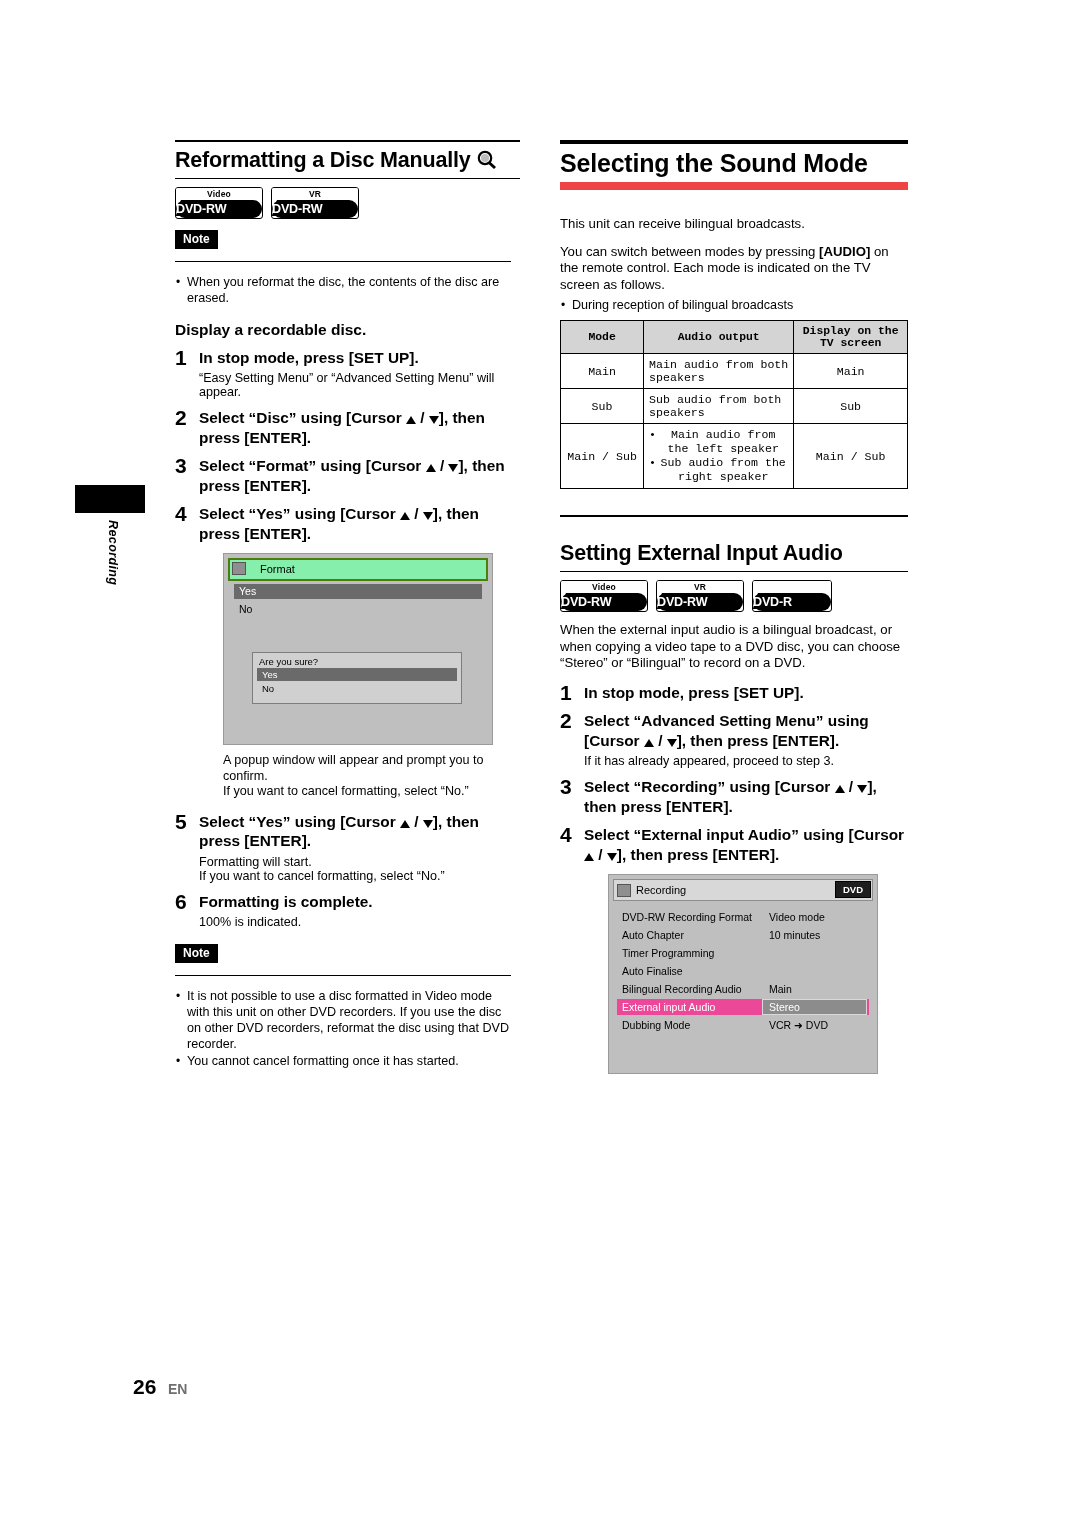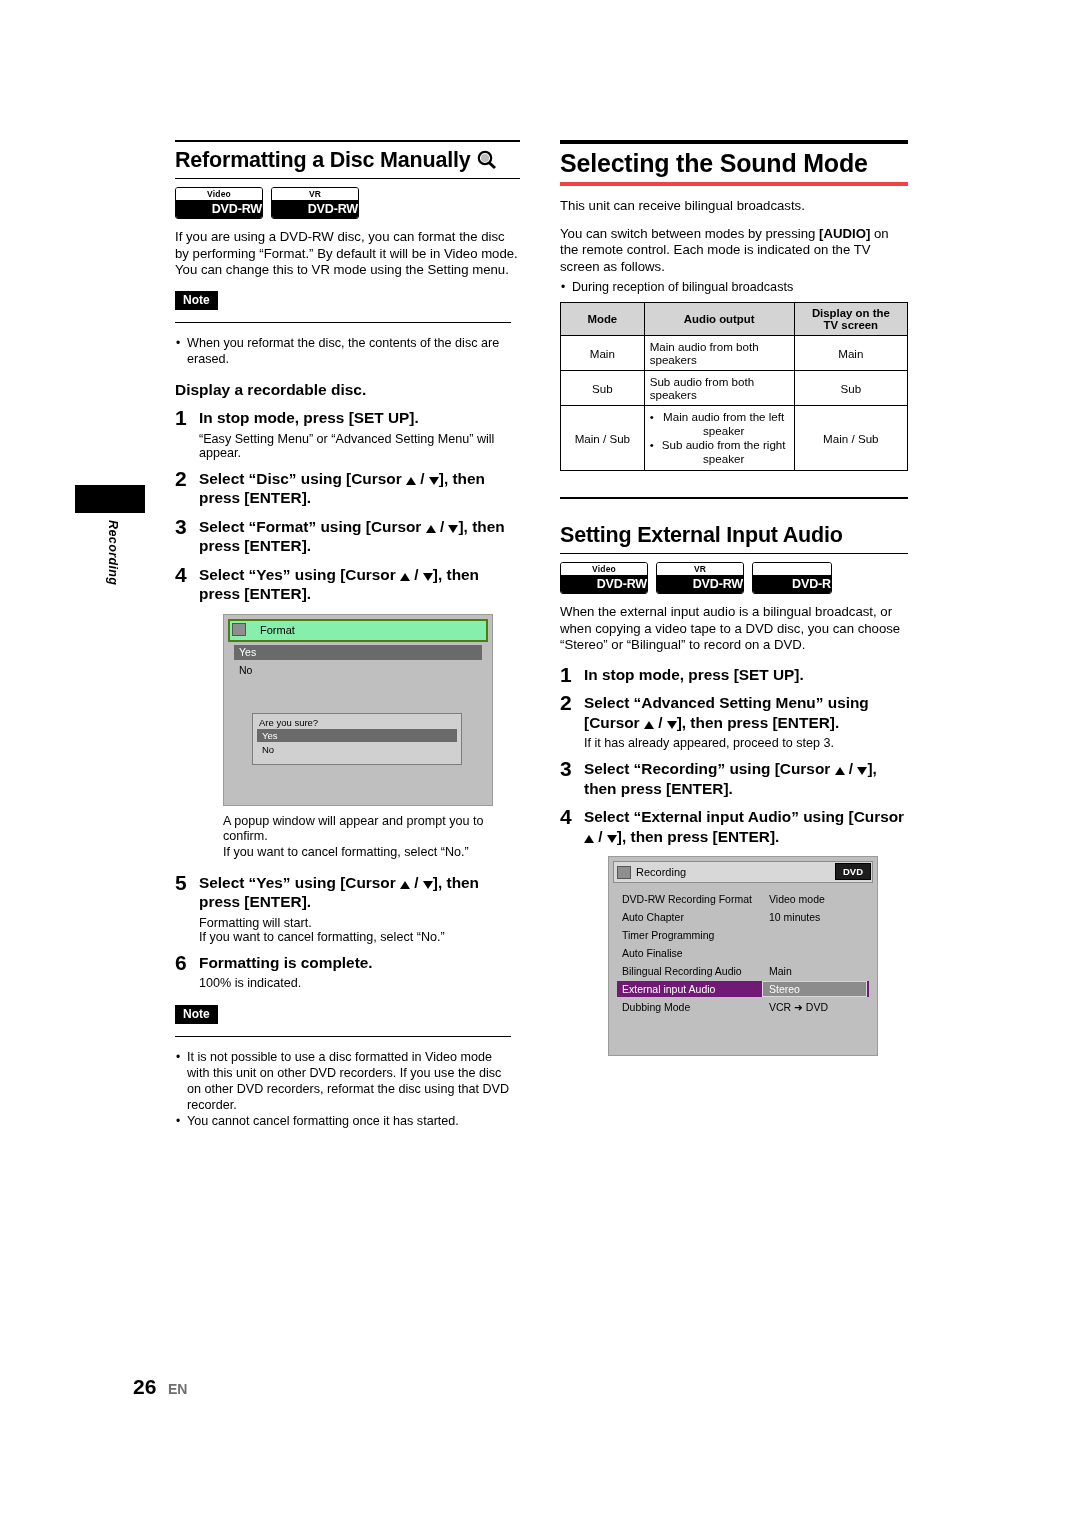--- a/index.html
+++ b/index.html
@@ -32,22 +32,22 @@
 
   
   h2.sec{
     font-size:21.5px;font-weight:bold;margin:0;padding:0 0 6px 0;
     letter-spacing:-0.2px;
   }
   .hdr-left{border-top:2.5px solid #000;padding-top:6px;margin-bottom:4px;}
   .hdr-left h2{border-bottom:1.2px solid #000;padding-bottom:5px;}
 
   .hdr-right-big{
-    border-top:4px solid #000;border-bottom:4px solid #ef4444;
-    padding:5px 0 4px 0;margin-bottom:12px;
+    border-top:4px solid #000;border-bottom:8px solid #ef4444;
+    padding:5px 0 4px 0;margin-bottom:26px;
   }
   .hdr-right-big h2{font-size:25px;border:0;padding:0;}
 
   .hdr-right{border-top:2.5px solid #000;padding-top:24px;margin:26px 0 6px 0;}
   .hdr-right h2{border-bottom:1.2px solid #000;padding-bottom:5px;}
 
   
   p.body{font-size:13.2px;line-height:16.6px;margin:0 0 11px 0;}
   .small{font-size:12.6px;line-height:15.6px;}
 
@@ -61,21 +61,21 @@
     overflow:hidden;
   }
   .logo .top{
     position:absolute;top:0;left:0;right:0;height:12px;
     background:#fff;font-size:8.5px;font-weight:bold;
     text-align:center;line-height:12px;letter-spacing:.2px;
   }
   .logo .bot{
     position:absolute;bottom:0;left:0;right:0;height:18px;
     background:#000;color:#fff;font-size:12.6px;font-weight:bold;
-    text-align:right;line-height:18px;letter-spacing:-0.2px;
+    text-align:left;line-height:18px;letter-spacing:-0.2px;border-radius:9px;
   }
   .logo .slash{
     position:absolute;left:4px;top:2px;width:9px;height:26px;
     background:#000;transform:skewX(-18deg);
   }
   .logo .slash2{
     position:absolute;left:8px;top:2px;width:3px;height:26px;
     background:#fff;transform:skewX(-18deg);
   }
 
@@ -106,20 +106,21 @@
   .sub{font-size:12.6px;line-height:14px;margin:2px 0 0 24px;}
 
   .tri{display:inline-block;width:0;height:0;vertical-align:-1px;}
   .tri-up{border-left:5px solid transparent;border-right:5px solid transparent;border-bottom:8px solid #000;}
   .tri-dn{border-left:5px solid transparent;border-right:5px solid transparent;border-top:8px solid #000;}
 
   
   table.mode{
     border-collapse:collapse;width:348px;margin:6px 0 6px 0;
     font-size:11.6px;
+    font-family:Liberation Mono, monospace;
   }
   table.mode th,table.mode td{
     border:1px solid #000;padding:4px 5px;vertical-align:middle;
   }
   table.mode th{background:#d4d4d4;font-weight:bold;text-align:center;font-size:11.4px;}
   table.mode td.c{text-align:center;}
   table.mode td ul{margin:0;padding:0;list-style:none;}
   table.mode td ul li{padding-left:9px;position:relative;line-height:14px;text-align:center;}
   table.mode td ul li:before{content:"\2022";position:absolute;left:0;top:0;}
 
@@ -172,21 +173,21 @@
   .shot-rec .dvdtag{
     position:absolute;right:6px;top:6px;width:34px;height:15px;
     background:#1d1d1d;color:#fff;font-size:9.5px;font-weight:bold;
     text-align:center;line-height:15px;border:1px solid #000;
   }
   .shot-rec .menurow{
     position:absolute;left:8px;right:8px;height:16px;font-size:10.5px;line-height:16px;
   }
   .shot-rec .menurow .l{position:absolute;left:5px;}
   .shot-rec .menurow .r{position:absolute;left:152px;}
-  .shot-rec .selrow{background:#701a75;color:#fff;text-align:center;}
+  .shot-rec .selrow{background:#ec4899;color:#fff;text-align:center;}
   .shot-rec .selval{
     position:absolute;left:145px;right:2px;top:0;bottom:0;
     background:#8c8c8c;border:1px solid #d9d9d9;
   }
   .shot-rec .selrow .r{left:152px;color:#fff;}
 
   
   .pgnum{position:absolute;left:133px;top:1375px;font-size:21px;font-weight:bold;}
   .pgen{position:absolute;left:168px;top:1381px;font-size:14px;font-weight:bold;color:#6f6f6f;}
 
@@ -218,21 +219,20 @@
         <div class="bot">DVD-RW</div>
       </div>
       <div class="logo">
         <div class="slash"></div>
           <div class="slash2"></div>
         <div class="top">VR</div>
         <div class="bot">DVD-RW</div>
       </div>
     </div>
 
-    <p class="body">If you are using a DVD-RW disc, you can format the disc by performing “Format.” By default it will be in Video mode. You can change this to VR mode using the Setting menu.</p>
 
     <div>
       <span class="note-tag">Note</span>
       <div class="note-wrap">
         <ul class="bullets">
           <li>When you reformat the disc, the contents of the disc are erased.</li>
         </ul>
       </div>
     </div>
 

